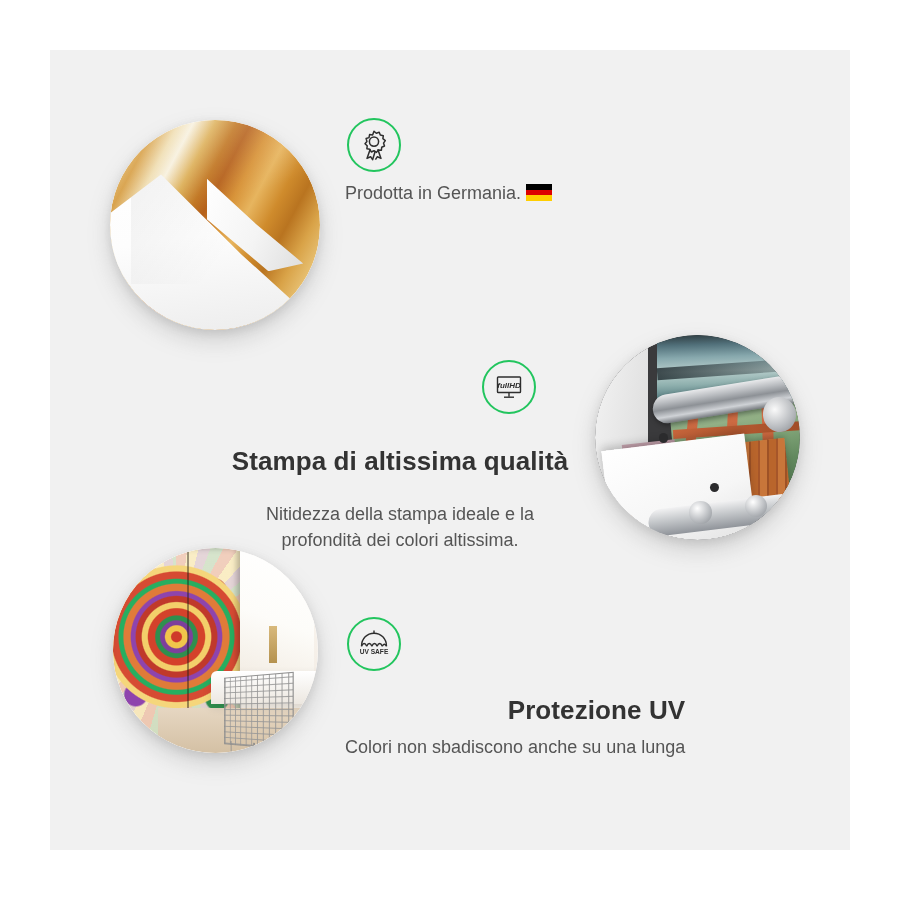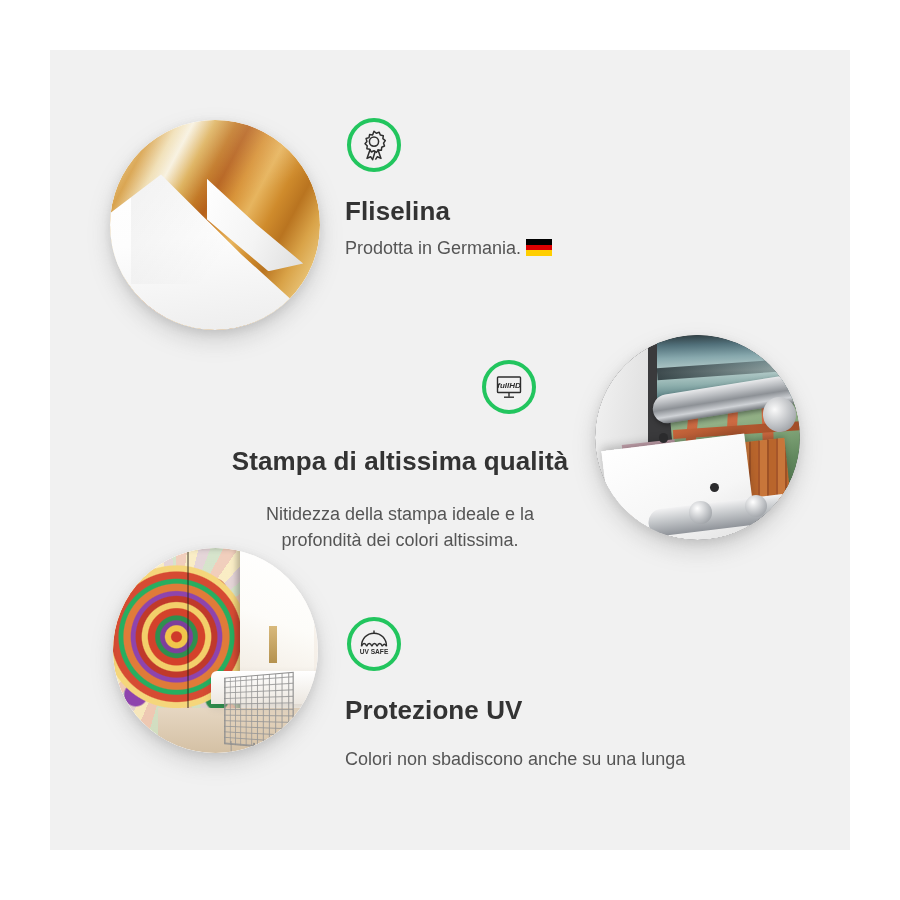--- a/index.html
+++ b/index.html
@@ -363,21 +363,21 @@
     background: rgba(140,140,140,.9);
   }
 
   
   .feature { position: absolute; }
 
   .icon-circle {
     width: 54px;
     height: 54px;
     border-radius: 50%;
-    border: 4px solid #22c55e;
+    border: 2px solid #22c55e;
     box-sizing: border-box;
     display: flex;
     align-items: center;
     justify-content: center;
   }
 
   .f-title {
     color: #333333;
     font-size: 26px;
     font-weight: bold;
@@ -406,22 +406,22 @@
     width: 400px;
     text-align: center;
   }
   #feature-print .icon-circle { margin: 0 auto 0 282px; }
   #feature-print .f-title { margin-top: 32px; }
   #feature-print .f-body { margin-top: 24px; }
 
   
   #feature-uv { left: 295px; top: 567px; }
   #feature-uv .icon-circle { margin-left: 2px; }
-  #feature-uv .f-title { margin-top: 24px; }
-  #feature-uv .f-body { margin-top: 20px; }
+  #feature-uv .f-title { margin-top: 24px; text-align: right; }
+  #feature-uv .f-body { margin-top: 8px; }
 
   .flag-de {
     display: inline-block;
     width: 26px;
     height: 17px;
     vertical-align: -2px;
     margin-left: 5px;
     background: linear-gradient(180deg,
       #000000 0 33.33%,
       #dd0000 33.33% 66.66%,
@@ -488,21 +488,20 @@
         <svg width="34" height="34" viewBox="0 0 34 34" aria-hidden="true">
           <g fill="none" stroke="#2e2e2e" stroke-width="1.5" stroke-linejoin="round">
             <path d="M17 3.2 l2.3 2.0 2.9 -1.0 1.1 2.9 3.0 0.6 -0.4 3.0 2.4 1.9 -1.8 2.5 1.0 2.9 -2.8 1.2 -0.3 3.0 -3.0 -0.2 -1.9 2.4 -2.5 -1.7 -2.7 1.3 -1.4 -2.7 -3.0 -0.5 0.3 -3.0 -2.2 -2.1 1.9 -2.3 -0.8 -2.9 2.9 -0.9 0.6 -3.0 3.0 0.4 Z"></path>
             <circle cx="17" cy="13.6" r="4.6"></circle>
             <path d="M13.2 21.2 L10.0 30.4 l3.6 -1.7 2.0 3.0 2.6 -8.4"></path>
             <path d="M20.8 21.2 L24.0 30.4 l-3.6 -1.7 -2.0 3.0"></path>
           </g>
         </svg>
       </div>
 
-      <p class="f-title">Fliselina</p>
 
       <div class="f-body">
         <p class="f-line">
           <span>Prodotta in Germania.</span><span class="flag-de"></span>
         </p>
       </div>
     </div>
 
     <div class="feature" id="feature-print">
 

